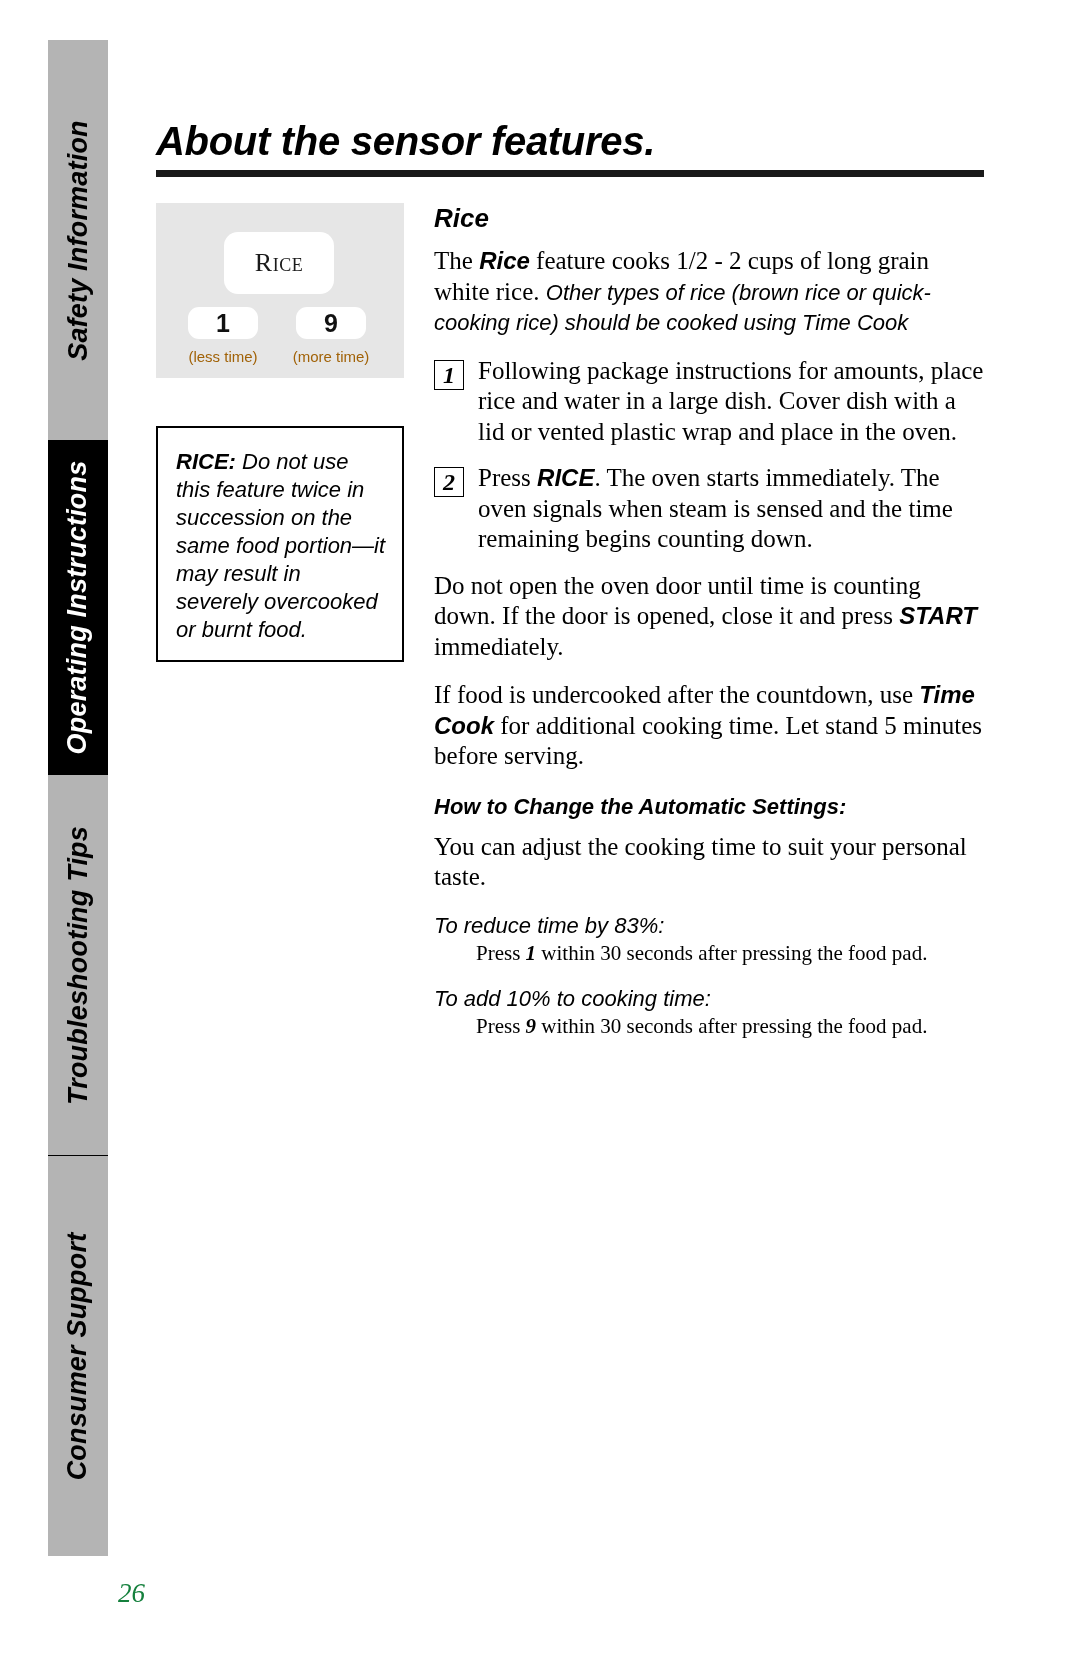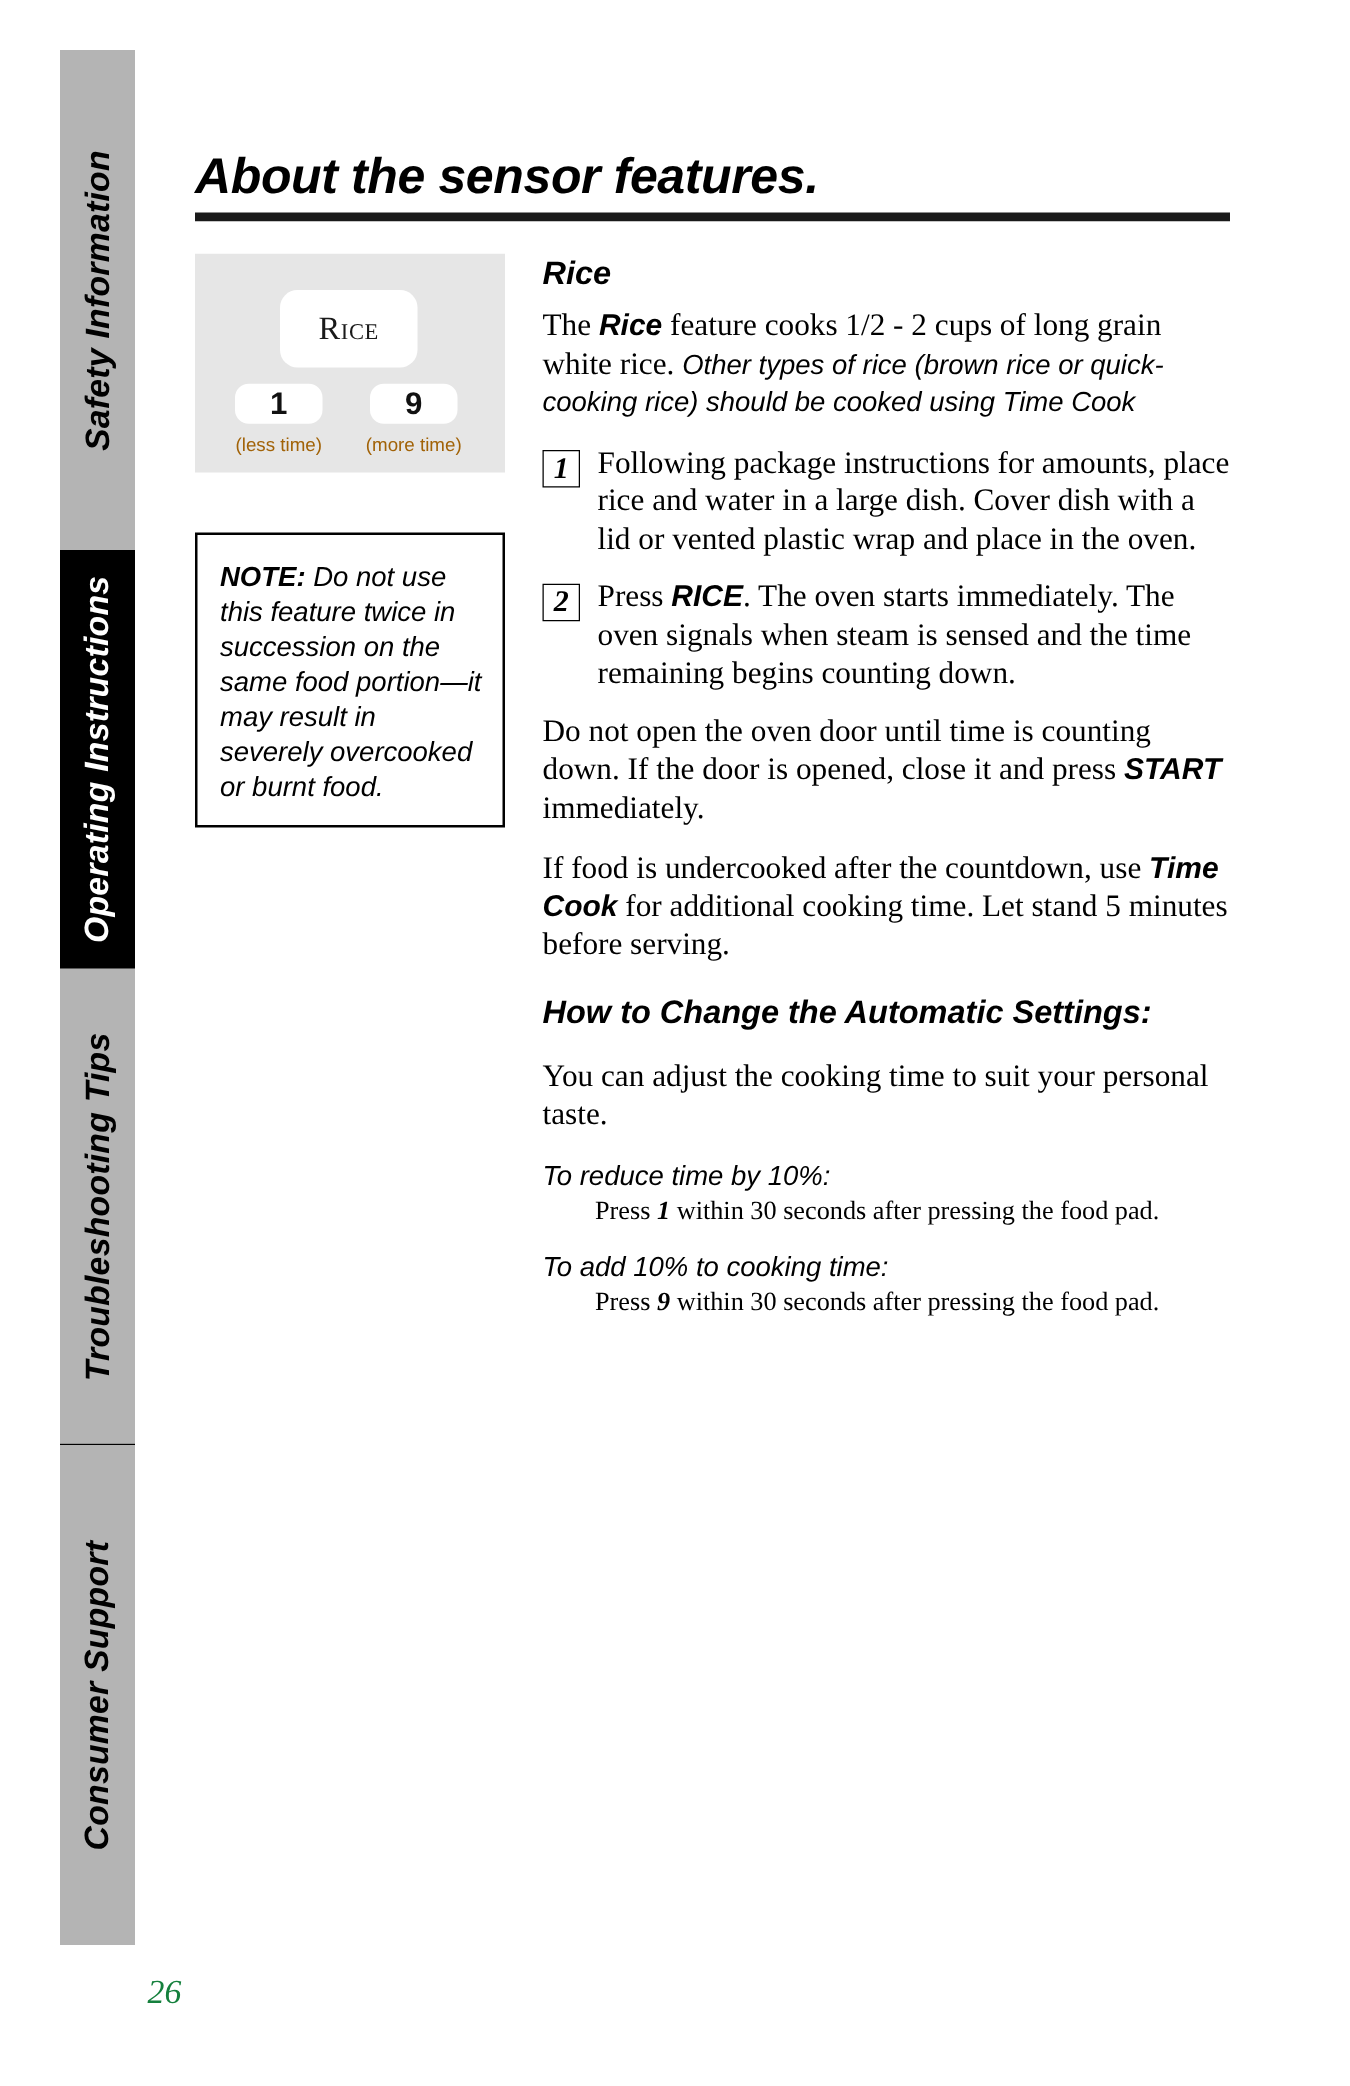--- a/index.html
+++ b/index.html
@@ -190,22 +190,22 @@
     font-style: italic;
     font-stretch: condensed;
     font-size: 26px;
     margin: 0 0 12px 0;
   }
   .sub-head {
     font-family: "Liberation Sans Narrow", "Liberation Sans", sans-serif;
     font-weight: bold;
     font-style: italic;
     font-stretch: condensed;
-    font-size: 26px;
-    margin: 22px 0 22px 0;
+    font-size: 22px;
+    margin: 22px 0 12px 0;
   }
   .sub-head-light {
     font-family: "Liberation Sans Narrow", "Liberation Sans", sans-serif;
     font-style: italic;
     font-stretch: condensed;
     font-size: 22px;
     margin: 20px 0 2px 0;
   }
   p.body {
     font-size: 25px;
@@ -313,21 +313,21 @@
             <span>1</span>
           </div>
           <div class="num-key" id="key-nine">
             <span>9</span>
           </div>
           <div class="key-caption" id="cap-less">(less time)</div>
           <div class="key-caption" id="cap-more">(more time)</div>
         </div>
 
         <div id="note-box">
-          <b>NOTE:</b><span> Do not use this feature twice in succession on the same food portion—it may result in severely overcooked or burnt food.</span>
+          <b>RICE:</b><span> Do not use this feature twice in succession on the same food portion—it may result in severely overcooked or burnt food.</span>
         </div>
 
       </div>
 
       <div id="right-col">
 
         <h2 class="sec-head">Rice</h2>
 
         <p class="body"><span>The </span><span class="em-sans">Rice</span><span> feature cooks 1/2 - 2 cups of long grain white rice. </span><span class="sub-head-light" style="display:inline; margin:0;">Other types of rice (brown rice or quick-cooking rice) should be cooked using Time Cook</span></p>
 
@@ -346,21 +346,21 @@
         </div>
 
         <p class="body"><span>Do not open the oven door until time is counting down. If the door is opened, close it and press </span><span class="em-sans">START</span><span> immediately.</span></p>
 
         <p class="body"><span>If food is undercooked after the countdown, use </span><span class="em-sans">Time Cook</span><span> for additional cooking time. Let stand 5 minutes before serving.</span></p>
 
         <h3 class="sub-head">How to Change the Automatic Settings:</h3>
 
         <p class="body">You can adjust the cooking time to suit your personal taste.</p>
 
-        <div class="sub-head-light">To reduce time by 10%:</div>
+        <div class="sub-head-light">To reduce time by 83%:</div>
         <p class="indent"><span>Press </span><span class="em-serif-b">1</span><span> within 30 seconds after pressing the food pad.</span></p>
 
         <div class="sub-head-light">To add 10% to cooking time:</div>
         <p class="indent"><span>Press </span><span class="em-serif-b">9</span><span> within 30 seconds after pressing the food pad.</span></p>
 
       </div>
 
     </div>
   </div>
 

